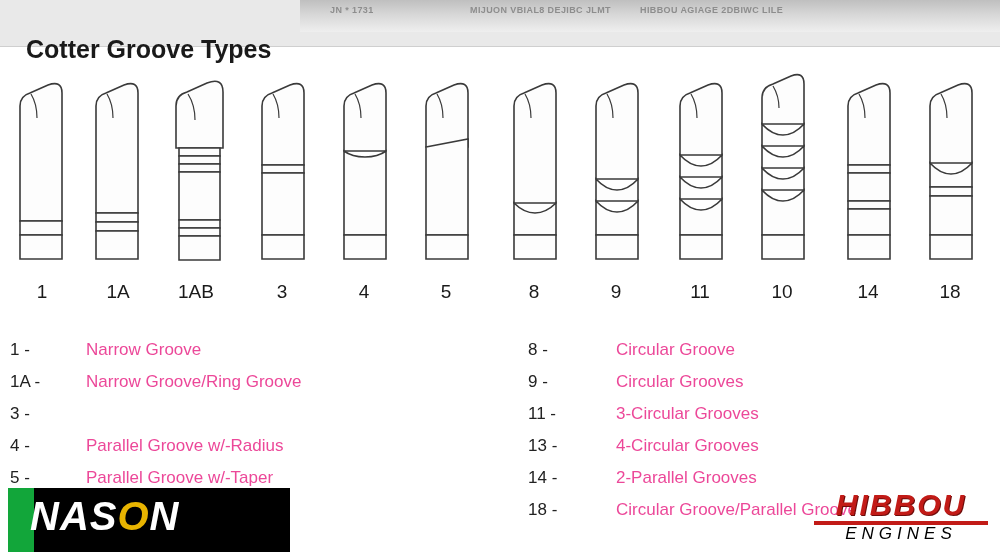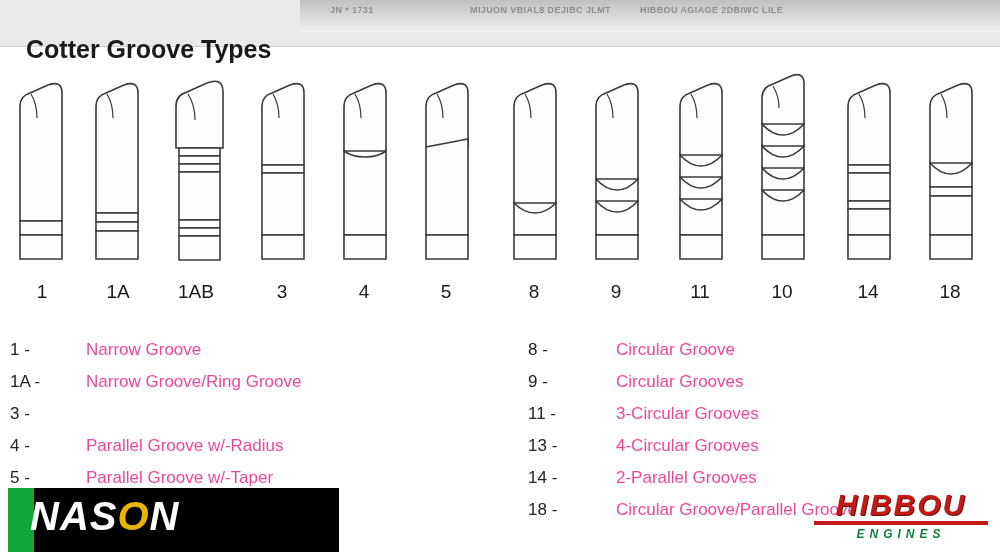--- a/index.html
+++ b/index.html
@@ -104,21 +104,21 @@
     color: #222;
   }
   #legend-col-right .legend-key { width: 88px; flex: 0 0 88px; }
   .legend-desc { color: #ec4899; white-space: nowrap; }
 
   
   #nason-logo {
     position: absolute;
     left: 8px;
     bottom: 0px;
-    width: 331px;
+    width: 282px;
     height: 64px;
     background: #000;
     overflow: hidden;
   }
   #nason-logo .nason-text {
     position: absolute;
     left: 22px;
     top: 6px;
     font-size: 40px;
     font-weight: bold;
@@ -155,24 +155,24 @@
     line-height: 30px;
     text-shadow: 1px 1px 0 #6d0c0a;
   }
   #total-engines-logo .te-bar {
     width: 174px;
     height: 4px;
     background: #c21b17;
     margin: 1px auto 2px auto;
   }
   #total-engines-logo .te-bottom {
-    font-size: 12px;
-    font-weight: bold;
+    font-size: 17px;
+    font-weight: normal;
     font-style: italic;
-    color: #15803d;
+    color: #000000;
     letter-spacing: 5px;
     line-height: 14px;
   }
 </style>
 </head>
 <body>
 
 <div id="header-band">
   <div class="scanned-strip"></div>
   <div class="ghost-text ghost-a">JN * 1731</div>

